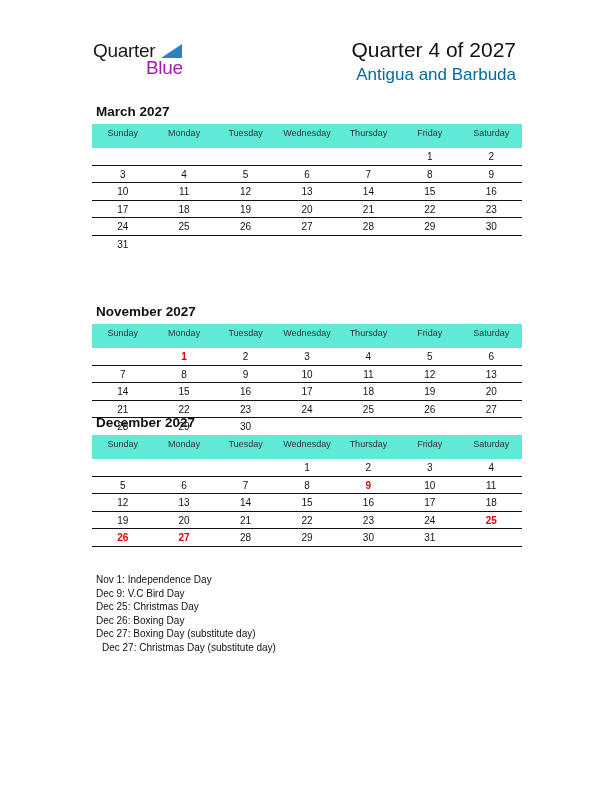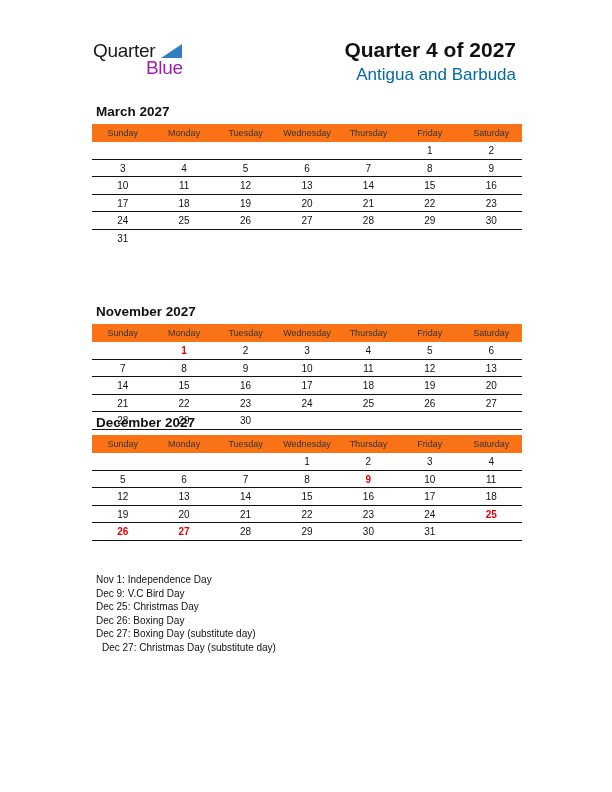--- a/index.html
+++ b/index.html
@@ -1,26 +1,26 @@
 <!DOCTYPE html>
 <html><head>
 <meta charset="utf-8">
 <style>
   html, body { margin: 0; padding: 0; background: #ffffff; }
   body { width: 612px; height: 792px; position: relative; font-family: "Liberation Sans", "DejaVu Sans", sans-serif; color: #111; overflow: hidden; }
   .logo { position: absolute; left: 93px; top: 40px; width: 100px; height: 40px; }
   .logo-general { position: absolute; left: 0; top: 0; font-size: 19px; color: #1a1a1a; letter-spacing: -0.3px; }
   .logo-blue { position: absolute; left: 53px; top: 17px; font-size: 19px; color: #a21caf; letter-spacing: -0.3px; }
   .logo-tri { position: absolute; left: 68px; top: 4px; width: 0; height: 0; border-left: 21px solid transparent; border-right: 0; border-bottom: 14px solid #2f7fc1; }
-  .q-title { position: absolute; right: 96px; top: 38px; font-size: 21px; color: #111; text-align: right; white-space: nowrap; font-weight: bold; }
+  .q-title { position: absolute; right: 96px; top: 38px; font-size: 21px; color: #111; text-align: right; white-space: nowrap; }
   .q-country { position: absolute; right: 96px; top: 65px; font-size: 17px; color: #0369a1; text-align: right; white-space: nowrap; }
 
   .month { position: absolute; left: 92px; width: 430px; }
   .month-title { font-weight: bold; font-size: 13.5px; margin: 0 0 4px 4px; height: 16px; line-height: 16px; }
-  .hdr { display: flex; background: #f97316; height: 18px; }
+  .hdr { display: flex; background: #5eead4; height: 24px; }
   .hdr div { flex: 1; text-align: center; font-size: 9px; line-height: 18px; color: #333; }
   .wk { display: flex; height: 17.5px; border-bottom: 1px solid #111; box-sizing: border-box; }
   .wk.noline { border-bottom: none; }
   .wk div { flex: 1; text-align: center; font-size: 10px; line-height: 17px; color: #111; }
   .wk div.hol { color: #e00000; font-weight: bold; }
 
   .notes { position: absolute; left: 96px; top: 573px; font-size: 10px; line-height: 13.6px; color: #111; }
   .notes div.indent { padding-left: 6px; text-align: right; }
 </style>
 </head>

